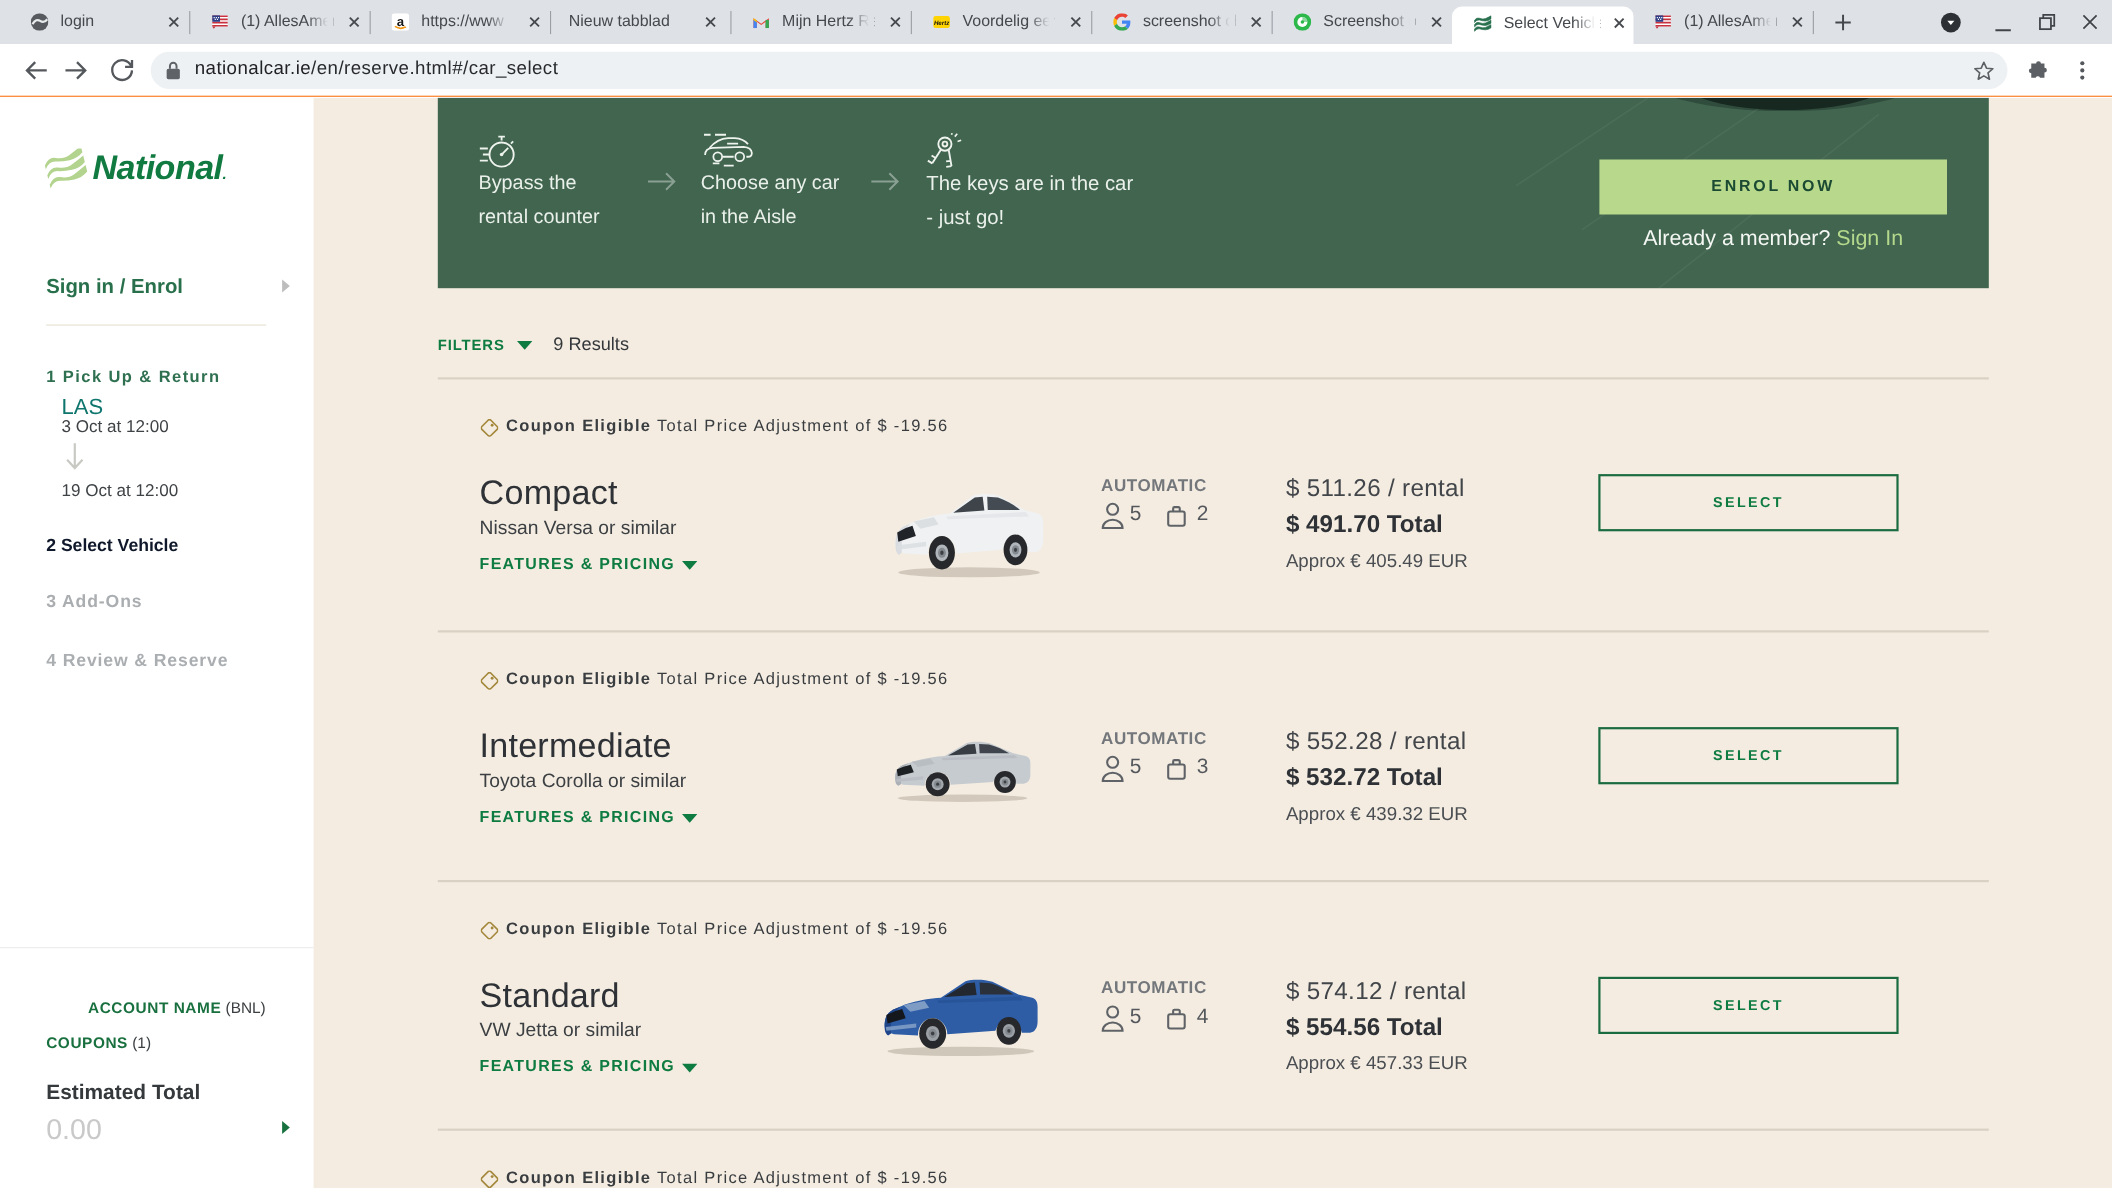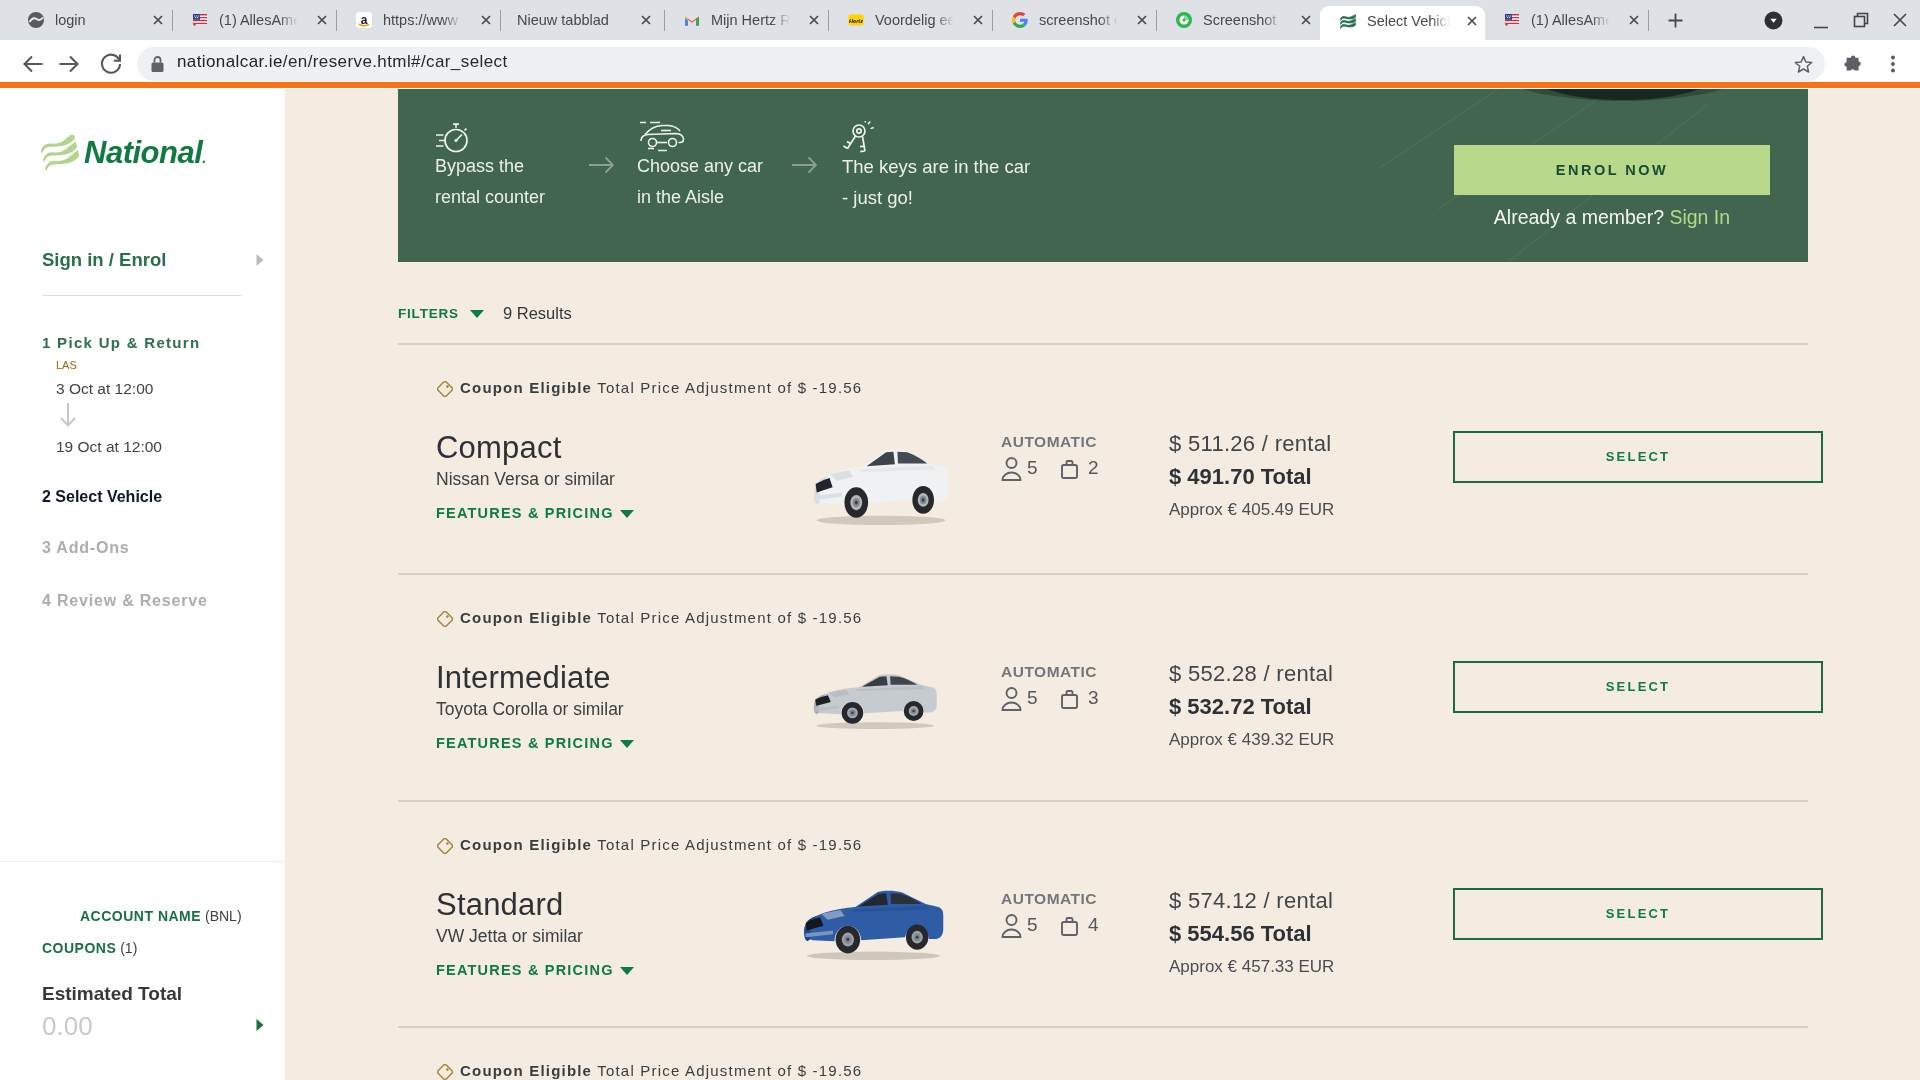--- a/index.html
+++ b/index.html
@@ -11,21 +11,21 @@
   #tabstrip { position:absolute; left:0; top:0; width:1920px; height:40px; background:#dee1e6; }
   .tab { position:absolute; top:0; height:40px; }
   .tab .title, #activetab .title { position:absolute; top:12px; font-size:14.5px; color:#45494d; white-space:nowrap; overflow:hidden; }
   .tab .fade, #activetab .title .fade { position:absolute; top:0; right:0; width:24px; height:40px; background:linear-gradient(to right, rgba(222,225,230,0), #dee1e6 80%); }
   .tabx { position:absolute; top:11px; width:18px; height:18px; }
   .tabsep { position:absolute; top:10px; width:1px; height:21px; background:#9b9fa4; }
   #activetab { position:absolute; left:1320px; top:6px; width:165px; height:34px; background:#fff; border-radius:9px 9px 0 0; }
   #activetab .title .fade { background:linear-gradient(to right, rgba(255,255,255,0), #fff 80%); }
   .favicon { position:absolute; top:12px; width:16px; height:16px; }
 
-  #toolbar { position:absolute; left:0; top:40px; width:1920px; height:48px; background:#fff; border-bottom:6px solid #f97316; }
+  #toolbar { position:absolute; left:0; top:40px; width:1920px; height:48px; background:#fff; border-bottom:1px solid #f97316; }
   #omnibox { position:absolute; left:137px; top:7px; width:1688px; height:34px; border-radius:17px; background:#eef1f4; }
   #urltext { position:absolute; left:177px; top:12px; font-size:17px; color:#27292d; letter-spacing:0.4px; }
 
   
   #page { position:absolute; left:0; top:89px; width:1920px; height:991px; background:#f4ece1; }
   #sidebar { position:absolute; left:0; top:0; width:285px; height:991px; background:#fff; }
   #banner { position:absolute; left:398px; top:0px; width:1410px; height:173px; background:#41654f; overflow:hidden; }
   .btxt { position:absolute; color:#eaf0ea; font-size:18px; line-height:31px; }
   #enrol { position:absolute; left:1056px; top:56px; width:316px; height:50px; background:#b8d98c; color:#1b4a33; font-weight:bold; font-size:14.5px; letter-spacing:2.5px; text-align:center; line-height:50px; }
   #member { position:absolute; left:1056px; top:117px; width:316px; text-align:center; color:#f4f7f3; font-size:19.5px; }
@@ -34,21 +34,21 @@
   .divider { position:absolute; left:398px; width:1410px; height:2px; background:#d9d2c4; }
   .coupon { position:absolute; left:437px; font-size:15px; letter-spacing:1.2px; color:#393d40; }
   .ctitle { position:absolute; left:436px; font-size:31px; color:#2e3236; letter-spacing:0.2px; }
   .csub { position:absolute; left:436px; font-size:17.5px; color:#3c4043; }
   .fp { position:absolute; left:436px; font-size:14.5px; font-weight:bold; color:#0e7b41; letter-spacing:1.2px; }
   .auto { position:absolute; left:1001px; font-size:15.5px; font-weight:bold; color:#73777b; letter-spacing:0.5px; }
   .pax { position:absolute; left:999px; font-size:19px; color:#54585c; }
   .price1 { position:absolute; left:1169px; font-size:22px; color:#42464a; letter-spacing:0.3px; }
   .price2 { position:absolute; left:1169px; font-size:22px; font-weight:bold; color:#2e3236; }
   .price3 { position:absolute; left:1169px; font-size:17px; color:#4a4e52; }
-  .selbtn { position:absolute; left:1453px; width:370px; height:52px; border:2px solid #1a6b40; color:#0e7b41; font-weight:bold; font-size:13px; letter-spacing:2.2px; text-align:center; line-height:48px; }
+  .selbtn { position:absolute; left:1453px; width:273px; height:52px; border:2px solid #1a6b40; color:#0e7b41; font-weight:bold; font-size:13px; letter-spacing:2.2px; text-align:center; line-height:48px; }
 </style>
 </head>
 <body>
 <div id="stage">
 
   <div id="tabstrip">
 
     <div class="tab" style="left:8px;width:164px;">
       <svg class="favicon" style="left:20px;" viewBox="0 0 16 16">
           <circle cx="8" cy="8" r="8" fill="#575b60"></circle>
@@ -248,21 +248,21 @@
       </svg>
       <div class="abs" style="left:84px;top:46px;font-size:31px;font-weight:bold;font-style:italic;color:#117a40;letter-spacing:-0.5px;">National<span style="font-size:14px;">.</span></div>
 
       <div class="abs" style="left:42px;top:160px;font-size:18.5px;font-weight:bold;color:#28704b;">Sign in / Enrol</div>
       <svg class="abs" style="left:255px;top:164px;width:10px;height:14px;" viewBox="0 0 10 14">
           <path d="M1.5,1 L8.5,7 L1.5,13 Z" fill="#bdbdbd"></path>
         </svg>
       <div class="abs" style="left:42px;top:206px;width:200px;height:1px;background:#e5dfd3;"></div>
 
       <div class="abs" style="left:42px;top:245px;font-size:15px;font-weight:bold;color:#2e7050;letter-spacing:1.3px;">1 Pick Up &amp; Return</div>
-      <div class="abs" style="left:56px;top:270px;font-size:11px;color:#a16207;">LAS</div>
+      <div class="abs" style="left:56px;top:270px;font-size:20px;color:#0f766e;">LAS</div>
       <div class="abs" style="left:56px;top:291px;font-size:15.5px;color:#3f4346;">3 Oct at 12:00</div>
       <svg class="abs" style="left:58px;top:313px;width:20px;height:26px;" viewBox="0 0 20 26">
           <path d="M10,1 V22 M3,16 L10,23.5 L17,16" fill="none" stroke="#c9c9c4" stroke-width="2"></path>
         </svg>
       <div class="abs" style="left:56px;top:349px;font-size:15.5px;color:#3f4346;">19 Oct at 12:00</div>
       <div class="abs" style="left:42px;top:399px;font-size:16px;font-weight:bold;color:#0f172a;">2 Select Vehicle</div>
       <div class="abs" style="left:42px;top:450px;font-size:16px;font-weight:bold;color:#abaeb1;letter-spacing:0.8px;">3 Add-Ons</div>
       <div class="abs" style="left:42px;top:503px;font-size:16px;font-weight:bold;color:#abaeb1;letter-spacing:0.8px;">4 Review &amp; Reserve</div>
 
       <div class="abs" style="left:0;top:772px;width:285px;height:1px;background:#ececec;"></div>

